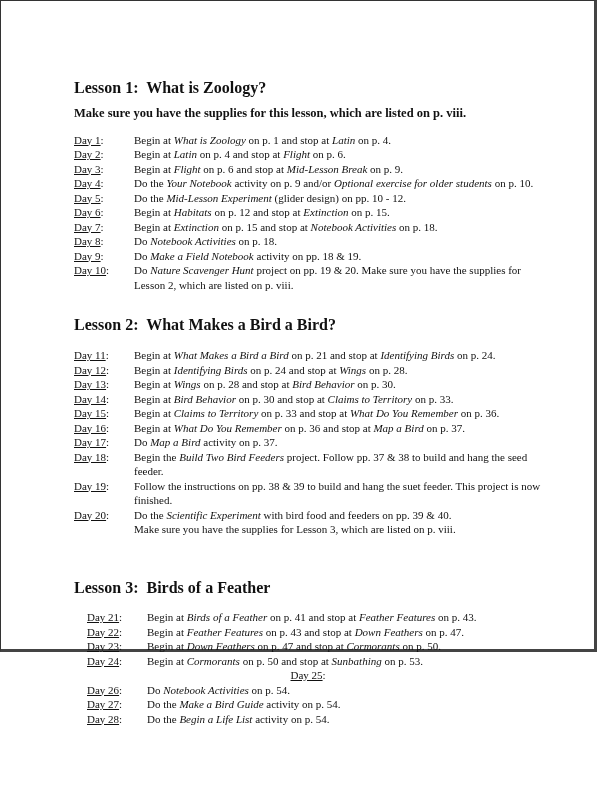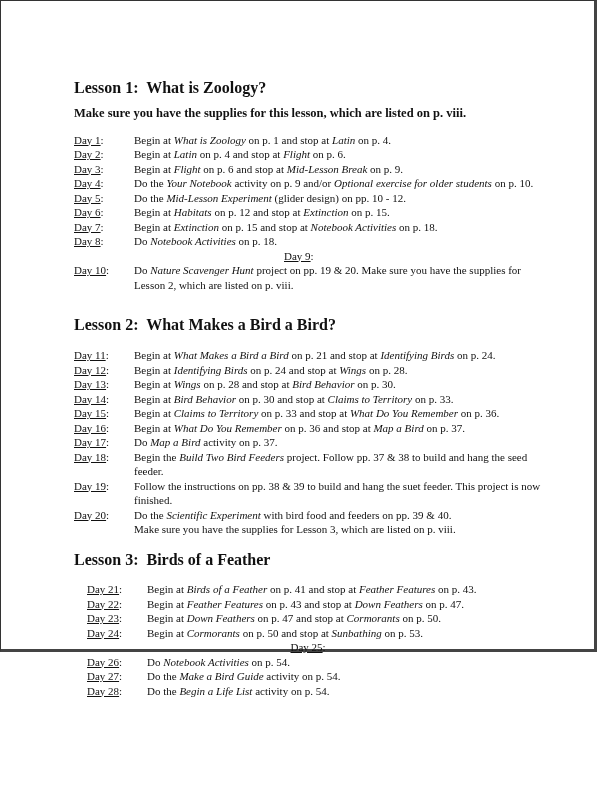--- a/index.html
+++ b/index.html
@@ -70,20 +70,21 @@
         <li class="day">
           <span class="day-label"><span class="u">Day 7</span>:</span>
           <span class="day-desc"><span>Begin at </span><i>Extinction</i><span> on p. 15 and stop at </span><i>Notebook Activities</i><span> on p. 18.</span></span>
         </li>
         <li class="day">
           <span class="day-label"><span class="u">Day 8</span>:</span>
           <span class="day-desc"><span>Do </span><i>Notebook Activities</i><span> on p. 18.</span></span>
         </li>
         <li class="day">
           <span class="day-label"><span class="u">Day 9</span>:</span>
+          <span class="day-desc"><span>Do </span><i>Make a Field Notebook</i><span> activity on pp. 18 &amp; 19.</span></span>
         </li>
         <li class="day">
           <span class="day-label"><span class="u">Day 10</span>:</span>
           <span class="day-desc"><span>Do </span><i>Nature Scavenger Hunt</i><span> project on pp. 19 &amp; 20.  </span><b>Make sure you have the supplies for Lesson 2, which are listed on p. viii.</b></span>
         </li>
       </ul>
   </section>
 
   <section class="lesson" style="top:315px;">
     <h2 class="lesson-title">Lesson 2:  What Makes a Bird a Bird?</h2>
@@ -124,21 +125,21 @@
           <span class="day-label"><span class="u">Day 19</span>:</span>
           <span class="day-desc"><span>Follow the instructions on pp. 38 &amp; 39 to build and hang the suet feeder. This project is now finished.</span></span>
         </li>
         <li class="day">
           <span class="day-label"><span class="u">Day 20</span>:</span>
           <span class="day-desc"><span>Do the </span><i>Scientific Experiment</i><span> with bird food and feeders on pp. 39 &amp; 40.</span><br><b>Make sure you have the supplies for Lesson 3, which are listed on p. viii.</b></span>
         </li>
       </ul>
   </section>
 
-  <section class="lesson" style="top:550px;">
+  <section class="lesson" style="top:578px;">
     <h2 class="lesson-title">Lesson 3:  Birds of a Feather</h2>
     <ul class="days" style="margin-top:13px;margin-left:13px;">
         <li class="day">
           <span class="day-label"><span class="u">Day 21</span>:</span>
           <span class="day-desc"><span>Begin at </span><i>Birds of a Feather</i><span> on p. 41 and stop at </span><i>Feather Features</i><span> on p. 43.</span></span>
         </li>
         <li class="day">
           <span class="day-label"><span class="u">Day 22</span>:</span>
           <span class="day-desc"><span>Begin at </span><i>Feather Features</i><span> on p. 43 and stop at </span><i>Down Feathers</i><span> on p. 47.</span></span>
         </li>

